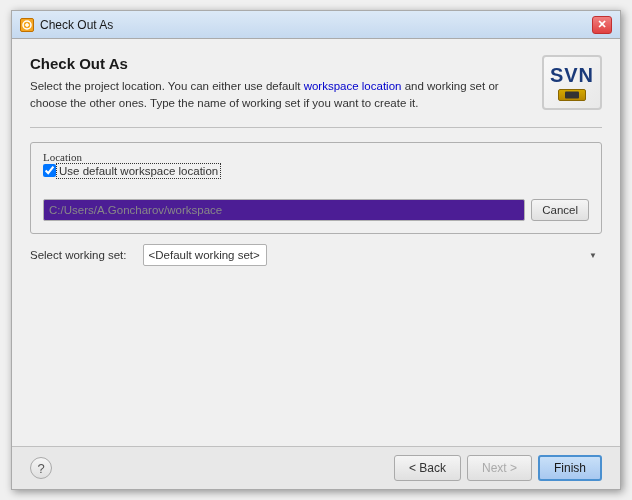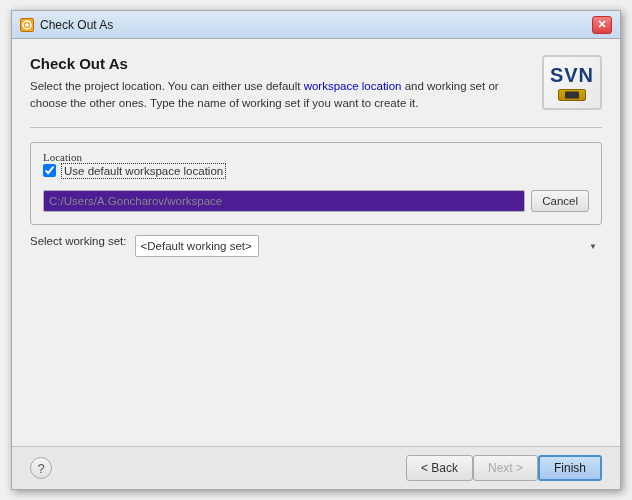--- a/index.html
+++ b/index.html
@@ -149,22 +149,21 @@
       padding: 8px 12px 12px 12px;
     }
     .group-label {
       font-size: 11px;
       color: #333;
       font-family: Liberation Serif, serif;
     }
     .checkbox-row {
       display: flex;
       align-items: center;
-      gap: 5px;
-      margin-bottom: 11px;
+      margin-bottom: 20px;
     }
     .checkbox-row input[type="checkbox"] {
       width: 13px;
       height: 13px;
       cursor: pointer;
     }
     .checkbox-label {
       font-size: 11.5px;
       color: #333;
       border: 1px dotted #333;
@@ -190,22 +189,22 @@
       padding: 0 10px;
       background: linear-gradient(to bottom, #f5f5f5, #e0e0e0);
       border: 1px solid #aaa;
       border-radius: 3px;
       font-size: 11.5px;
       cursor: pointer;
       color: #333;
     }
     .working-set-row {
       display: flex;
-      align-items: flex-start;
-      gap: 8px;
+      align-items: center;
+      gap: 16px;
     }
     .working-set-label {
       font-size: 11.5px;
       color: #333;
       white-space: nowrap;
     }
     .working-set-select {
       flex: 1;
       height: 22px;
       border: 1px solid #b0b0b0;
@@ -249,20 +248,21 @@
       background: linear-gradient(to bottom, #f5f5f5, #e0e0e0);
       display: flex;
       align-items: center;
       justify-content: center;
       font-size: 13px;
       cursor: pointer;
       color: #555;
     }
     .nav-buttons {
       display: flex;
+      gap: 6px;
     }
     .btn {
       height: 26px;
       padding: 0 14px;
       background: linear-gradient(to bottom, #f5f5f5, #e0e0e0);
       border: 1px solid #aaa;
       border-radius: 3px;
       font-size: 12px;
       cursor: pointer;
       color: #333;

